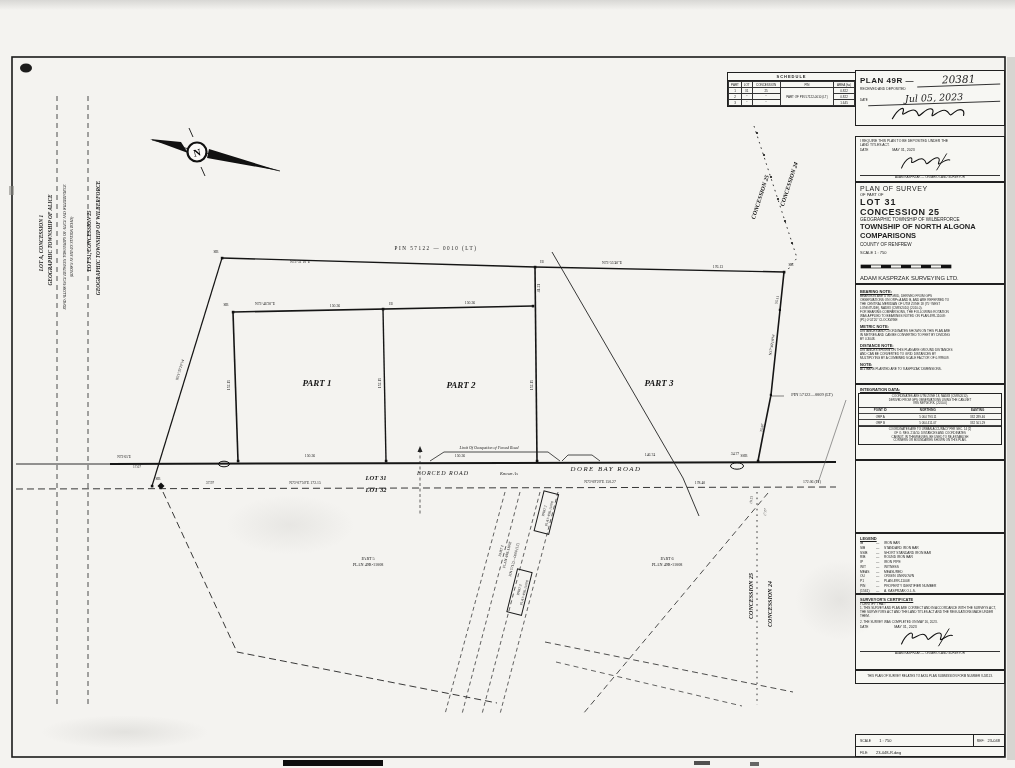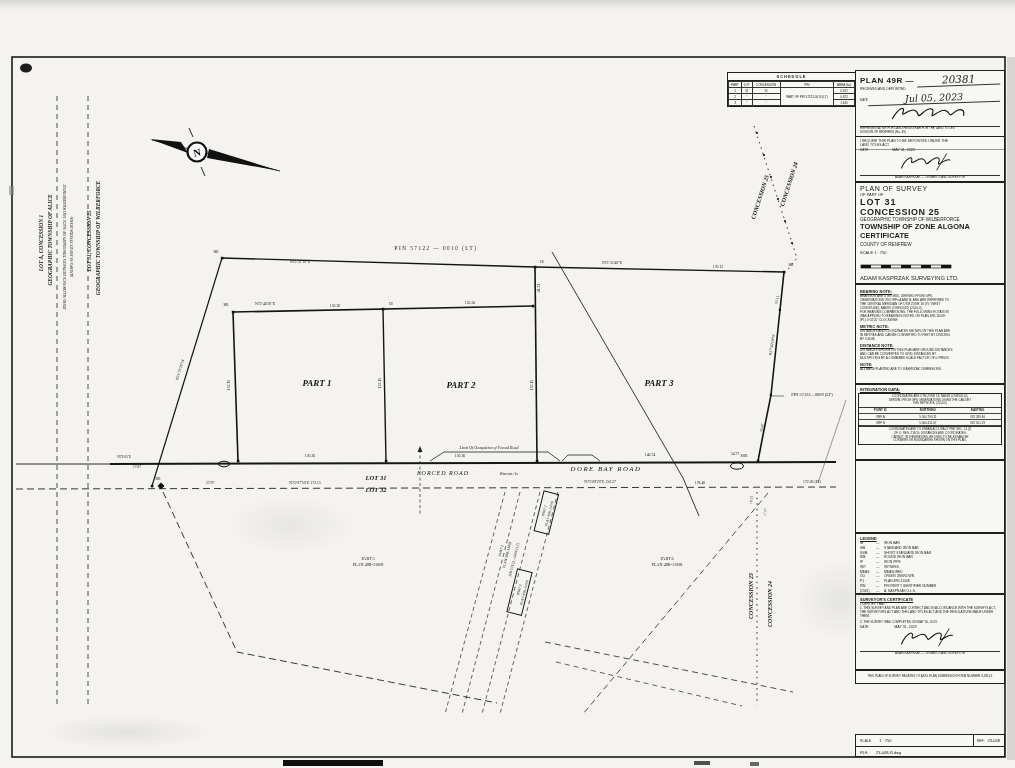--- a/index.html
+++ b/index.html
@@ -230,21 +230,21 @@
           <tr>
             <td>3</td>
             <td>"</td>
             <td>"</td>
             <td>1.645</td>
           </tr>
         </tbody>
       </table>
 </div>
 
-<div class="rbox pad" style="top:70px;height:80px;">
+<div class="rbox pad" style="top:70px;height:56px;">
   <div style="display:flex;align-items:baseline;">
     <span class="b" style="font-size:8px;letter-spacing:0.5px;">PLAN 49R —</span>
     <span class="hand" style="font-size:10.5px;flex:1;text-align:center;border-bottom:0.9px solid #333;margin-left:3px;">20381</span>
   </div>
   <div style="font-size:3.4px;margin-top:1px;">RECEIVED AND DEPOSITED</div>
   <div style="display:flex;align-items:baseline;margin-top:0.5px;">
     <span style="font-size:3px;">DATE</span>
     <span class="hand" style="font-size:9.5px;flex:1;text-align:center;border-bottom:0.9px solid #333;">Jul 05, 2023</span>
   </div>
   <div class="ctr">
@@ -274,22 +274,22 @@
     <span>ONTARIO LAND SURVEYOR</span>
   </div>
 </div>
 
 <div class="rbox pad" style="top:182px;height:102px;">
   <div style="font-size:7px;letter-spacing:0.5px;">PLAN OF SURVEY</div>
   <div style="font-size:4px;">OF PART OF</div>
   <div class="b" style="font-size:9px;letter-spacing:1px;">LOT 31</div>
   <div class="b" style="font-size:9px;letter-spacing:0.5px;">CONCESSION 25</div>
   <div style="font-size:4.6px;">GEOGRAPHIC TOWNSHIP OF WILBERFORCE</div>
-  <div class="b" style="font-size:7.5px;">TOWNSHIP OF ZONE ALGONA</div>
-  <div class="b" style="font-size:7.5px;">CERTIFICATE</div>
+  <div class="b" style="font-size:7.5px;">TOWNSHIP OF NORTH ALGONA</div>
+  <div class="b" style="font-size:7.5px;">COMPARISONS</div>
   <div style="font-size:4.6px;margin-top:2px;">COUNTY OF RENFREW</div>
   <div style="font-size:4px;margin-top:3px;">SCALE  1 : 750</div>
   <div style="margin:1px 0;">
     <svg width="92" height="7" viewBox="0 0 92 7">
       <rect x="1" y="2" width="90" height="3" fill="none" stroke="#111" stroke-width="0.7"></rect>
       <rect x="1" y="2" width="10" height="3" fill="#111"></rect>
           <rect x="21" y="2" width="10" height="3" fill="#111"></rect>
       <rect x="41" y="2" width="10" height="3" fill="#111"></rect>
           <rect x="61" y="2" width="10" height="3" fill="#111"></rect>
       <rect x="81" y="2" width="10" height="3" fill="#111"></rect>

